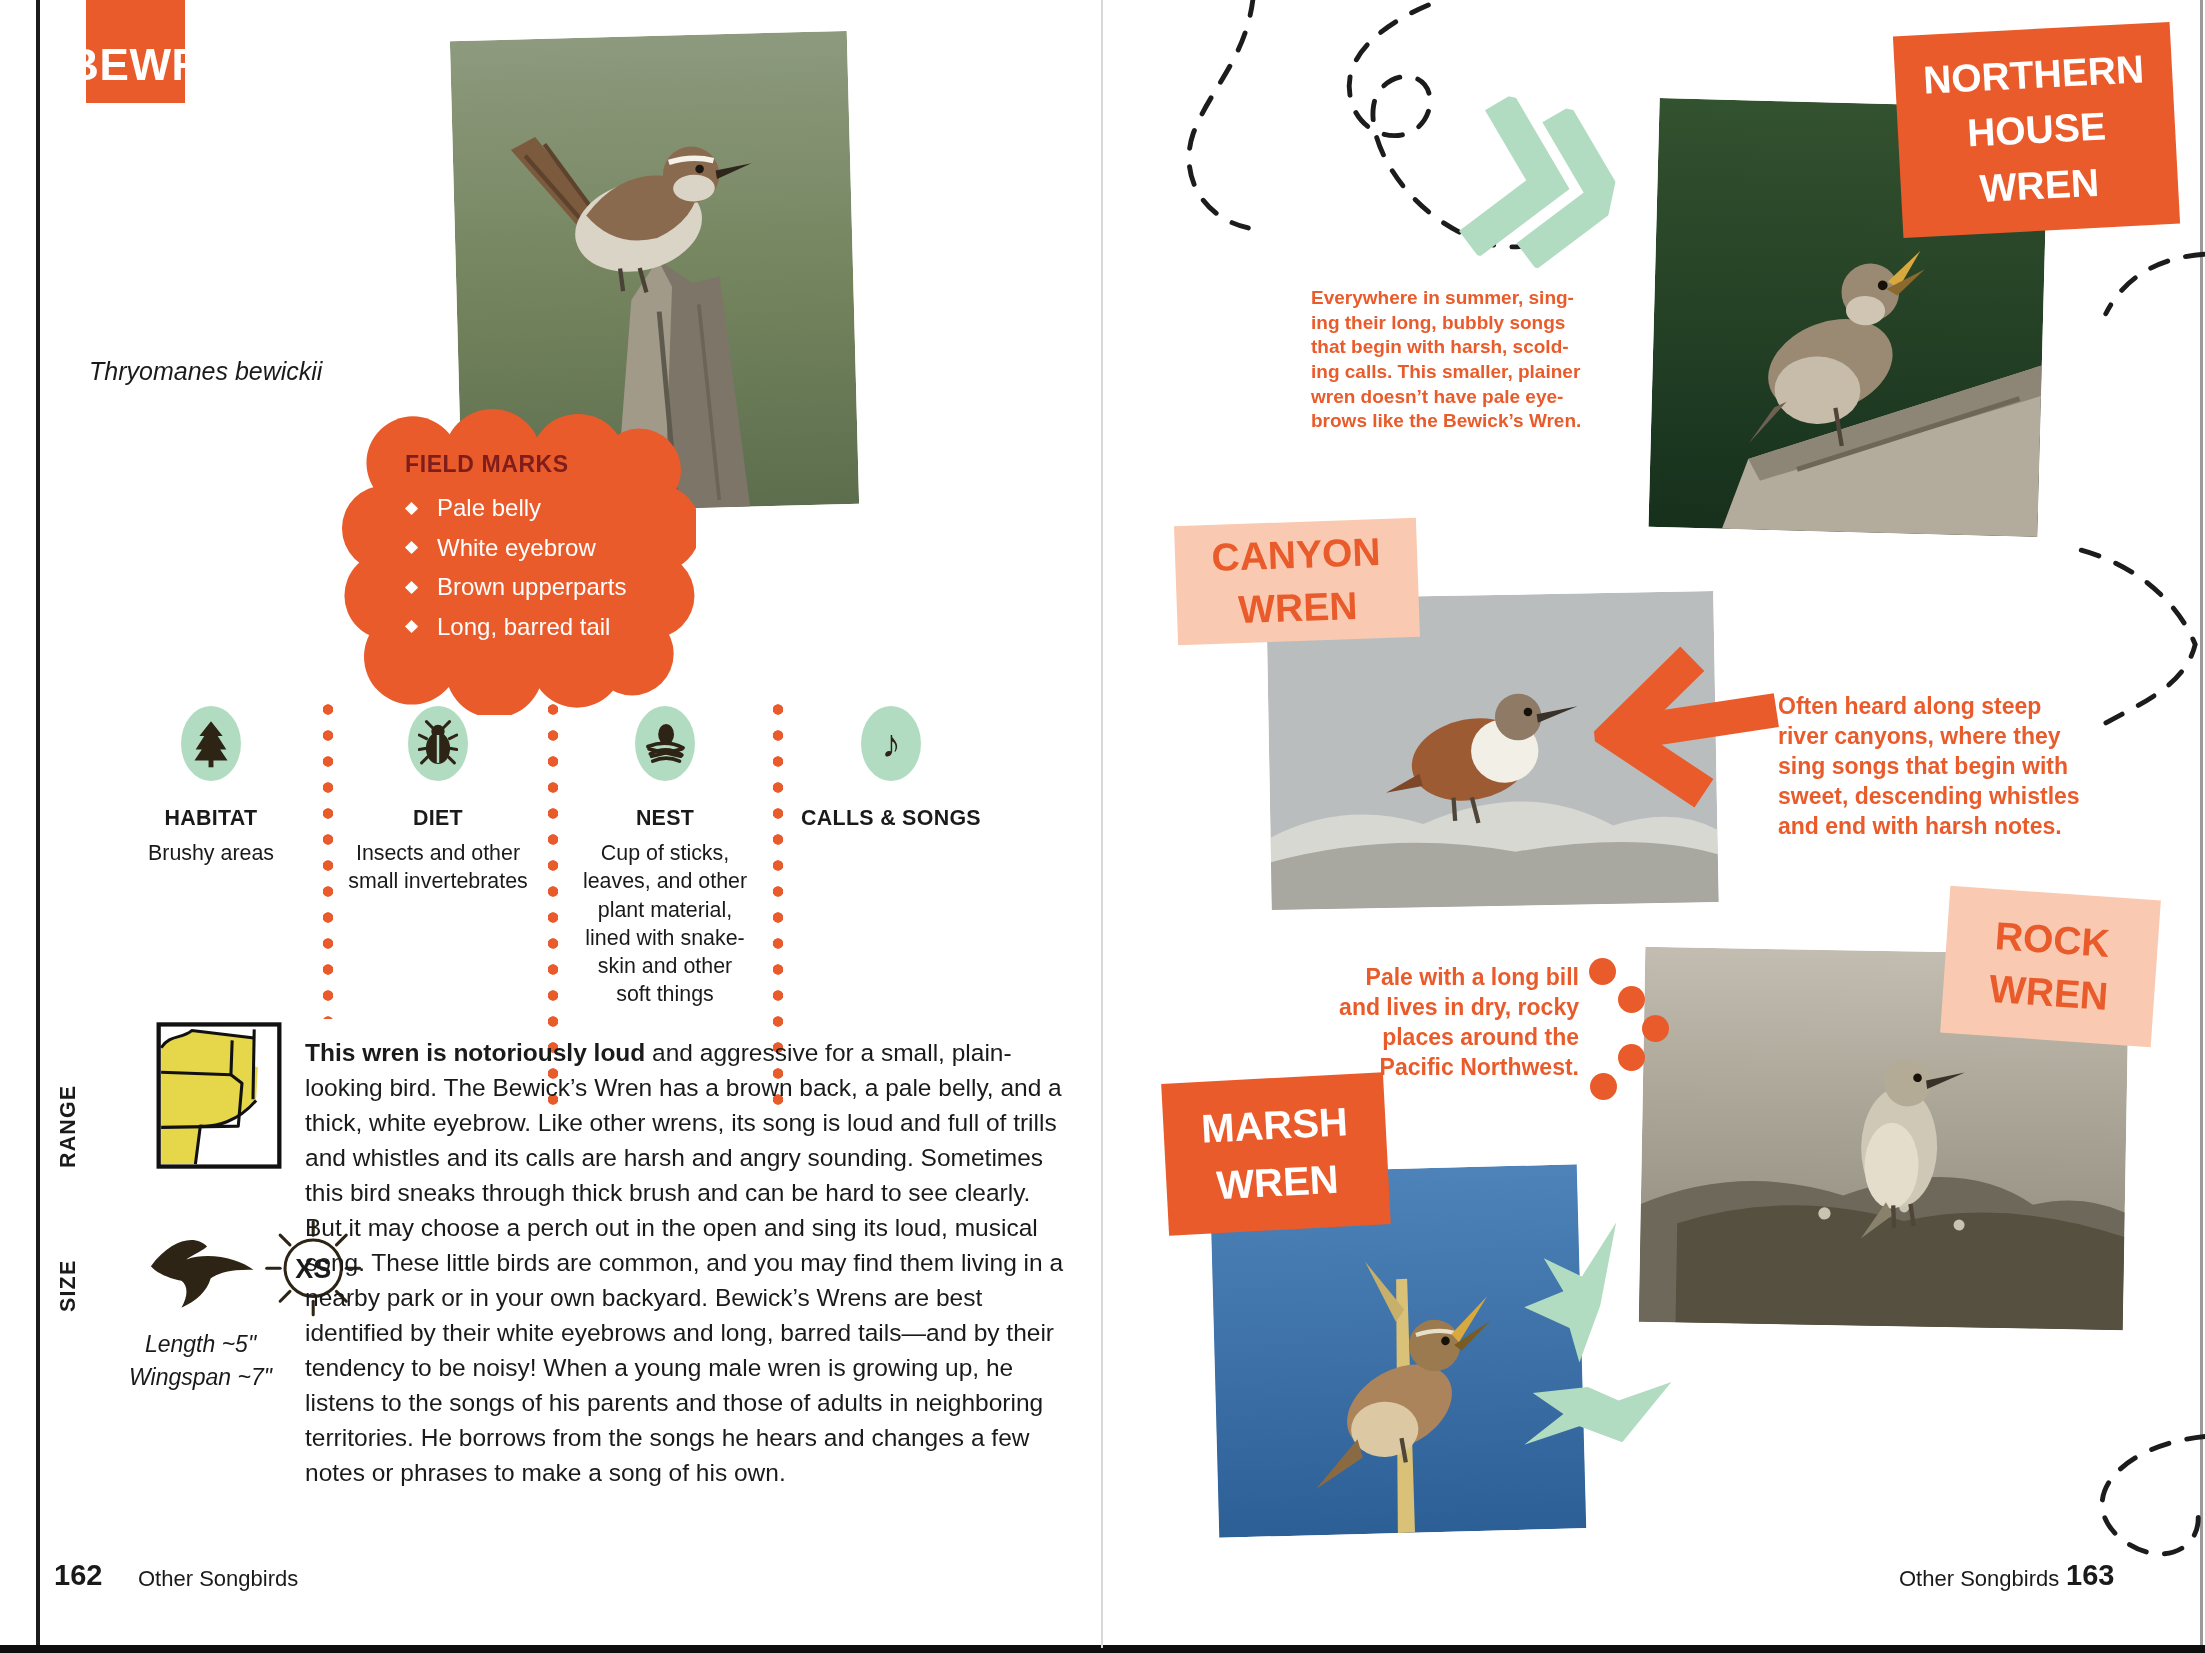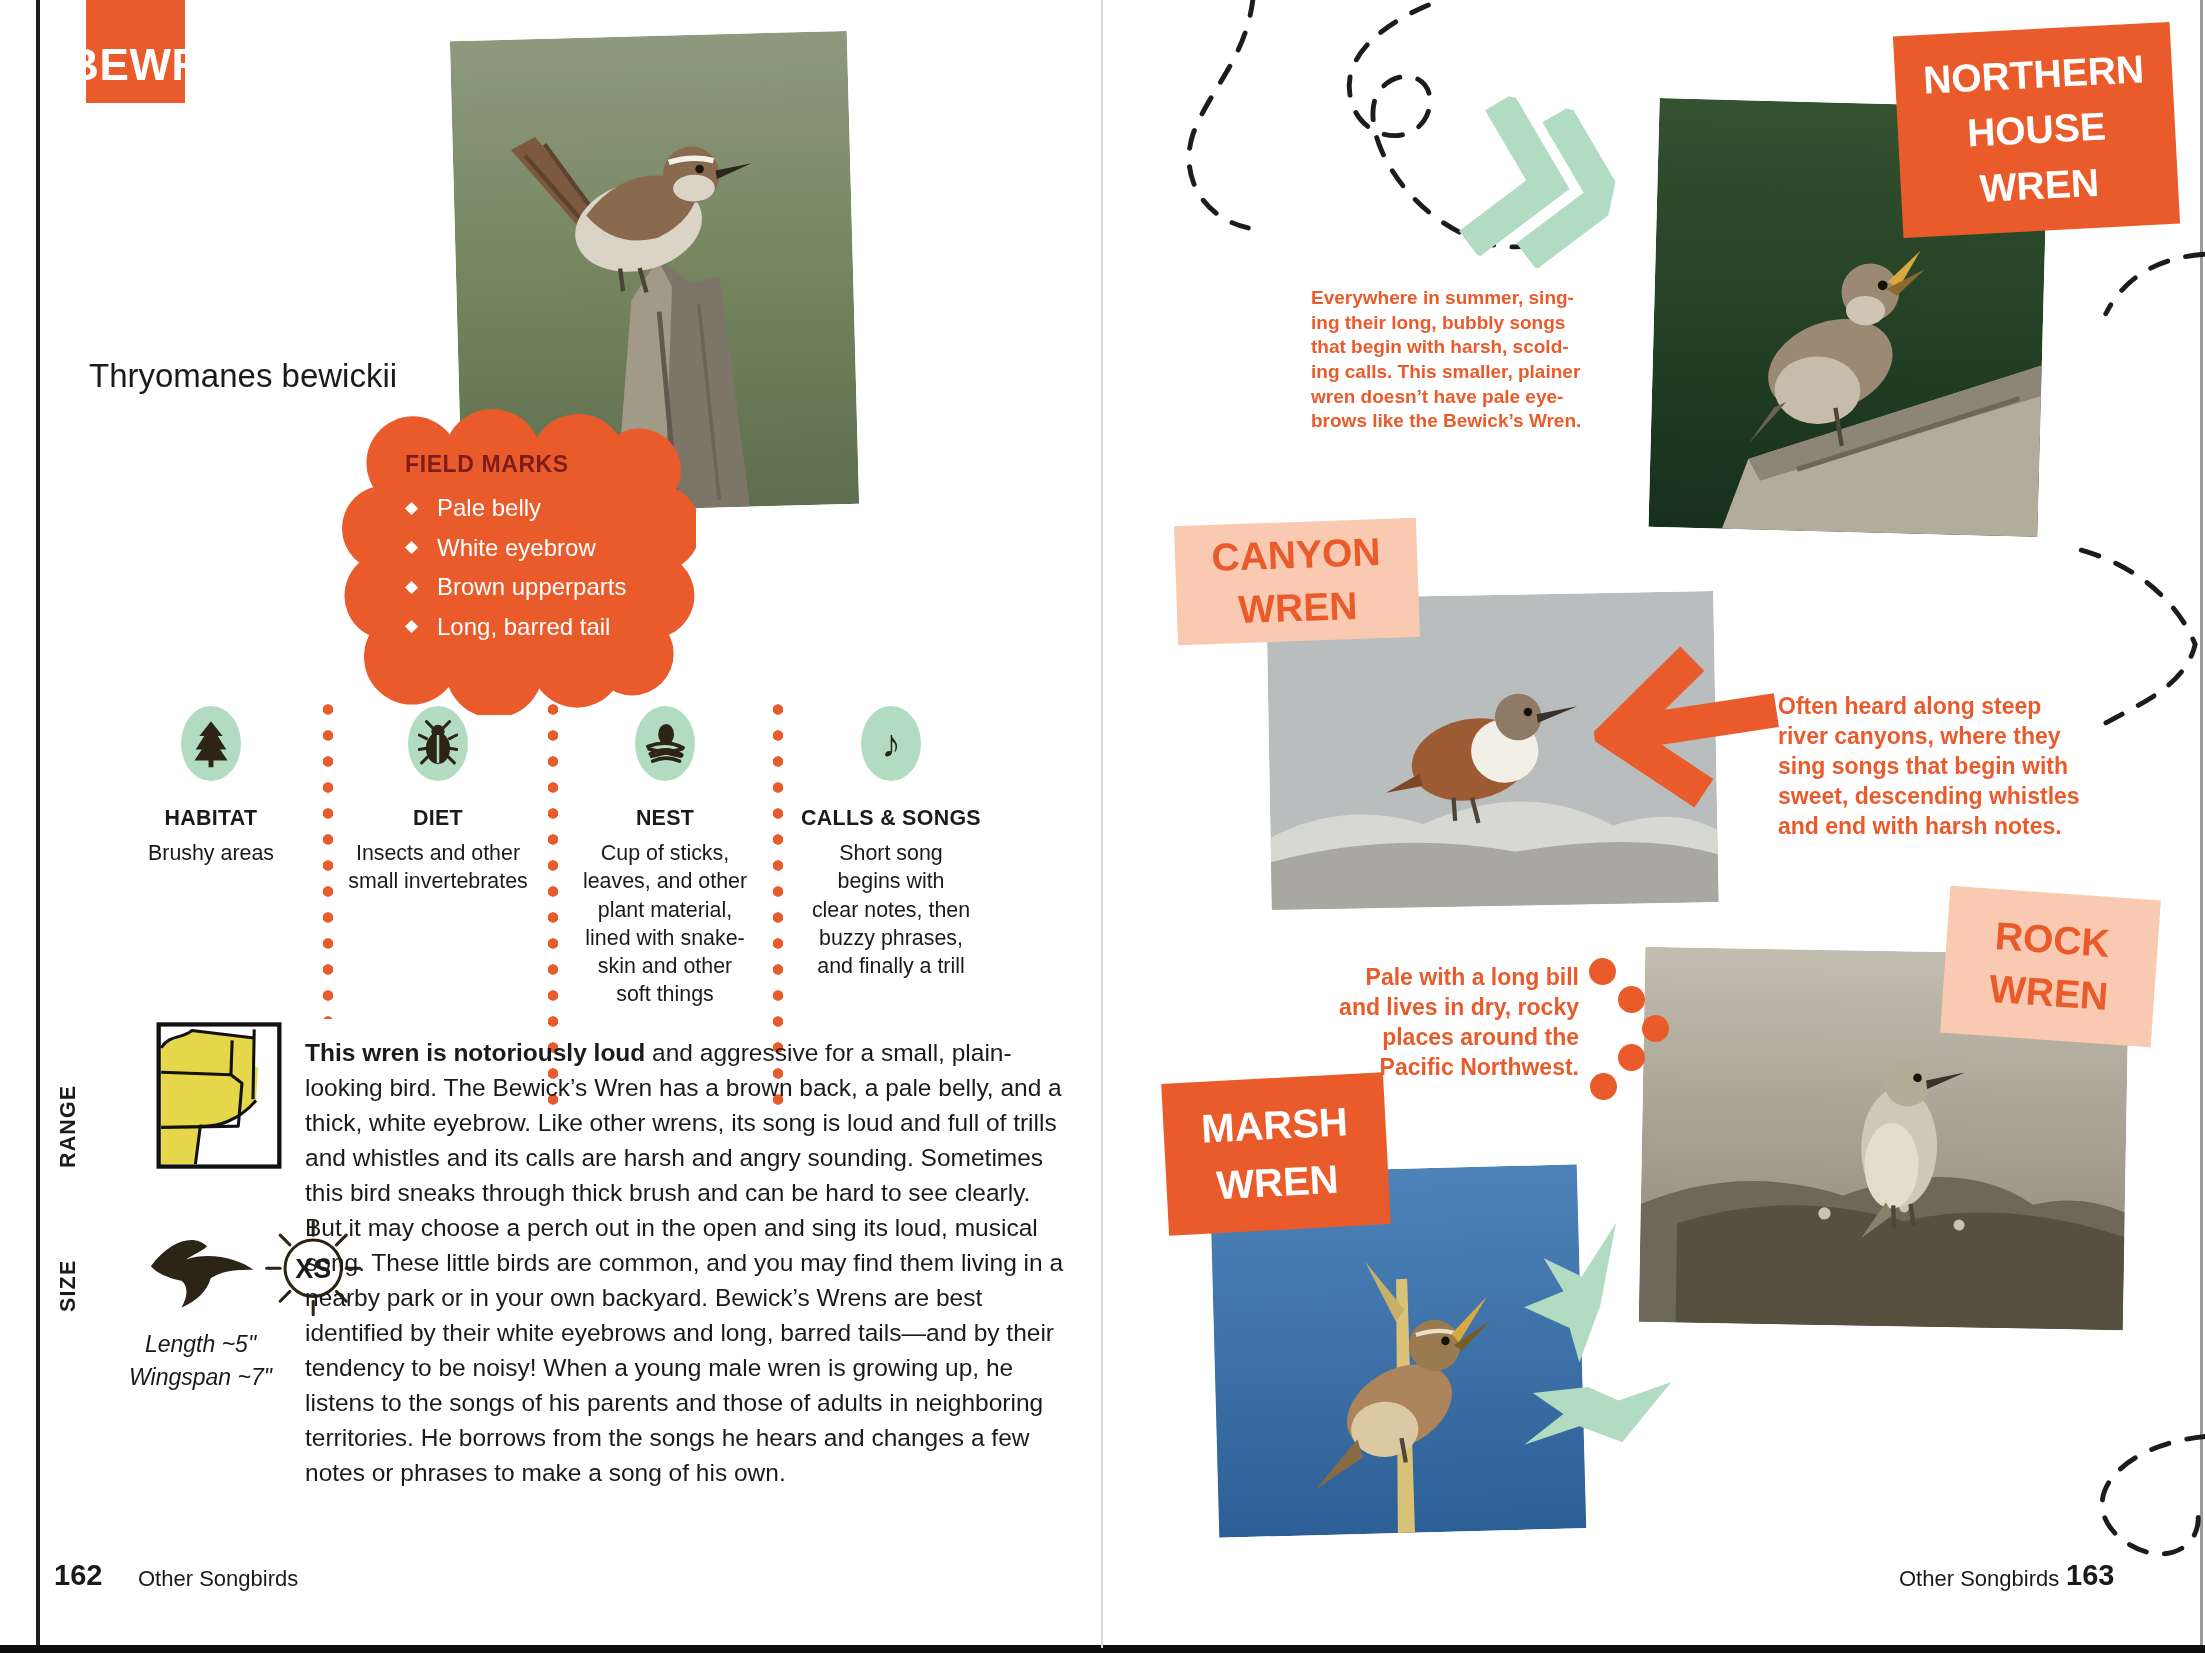--- a/index.html
+++ b/index.html
@@ -14,21 +14,21 @@
   .edge-right{left:2200px;top:0;width:3.1px;height:1654px;background:#9a9a9a;}
   .edge-bottom{left:0;top:1645px;width:2205px;height:8.6px;background:#0e0e0e;}
   .gutter{left:1101px;top:0;width:1.8px;height:1648px;background:#d9d9d9;}
 
   
   .code-tag{left:86px;top:0;width:99px;height:103px;background:#E95B2B;display:flex;
             align-items:flex-end;justify-content:center;padding-bottom:13.5px;box-sizing:border-box;}
   .code-tag span{color:#fff;font-size:44px;font-weight:700;letter-spacing:0.6px;}
   .title{left:86px;top:103px;font-size:75px;font-weight:700;letter-spacing:-1.8px;line-height:1.06;}
   .title .bnfb{font-size:27.6px;letter-spacing:0;position:relative;top:-36px;margin-left:9.8px;}
-  .sci{left:89px;top:357px;font-size:33px;}
+  .sci{left:89px;top:357px;font-size:25px;font-style:italic;}
 
   .photo{overflow:hidden;}
   .photo svg{width:100%;height:100%;}
 
   .fm-wrap{left:338px;top:409px;width:358px;height:306px;}
   .fm-blob{position:absolute;left:0;top:0;width:100%;height:100%;}
   .fm-content{position:absolute;left:67px;top:42px;}
   .fm-head{font-size:23px;font-weight:700;letter-spacing:0.6px;color:#7f1d1d;margin-bottom:16px;}
   .fm-item{color:#ffffff;font-size:24px;margin-bottom:11.6px;position:relative;padding-left:32px;}
   .fm-item::before{content:"◆";position:absolute;left:0;top:2.5px;font-size:17px;color:#ffffff;}
@@ -190,25 +190,20 @@
     <div class="info-label">DIET</div>
     <div class="info-text prelines">Insects and other
 small invertebrates</div>
   </div>
 
   <div class="abs info-col" style="left:787px;">
     <div class="info-icon">
       <span style="font-size:39px;color:#2e2416;line-height:1;">♪</span>
     </div>
     <div class="info-label">CALLS &amp; SONGS</div>
-    <div class="info-text prelines">Short song
-begins with
-clear notes, then
-buzzy phrases,
-and finally a trill</div>
   </div>
 
   <div class="abs side-label" style="left:56px;top:1036px;height:132px;">RANGE</div>
   <div class="abs" style="left:156px;top:1022px;">
     <svg width="126" height="147" viewBox="0 0 205 240">
       <rect x="4" y="4" width="197" height="232" fill="#ffffff" stroke="#111111" stroke-width="7"></rect>
       <path d="M8,42 C22,20 42,28 58,14 L160,26 L158,72 L166,74 L163,128 C134,162 98,172 72,170 L64,232 L8,232 Z" fill="#E6D64A"></path>
       <g stroke="#111111" stroke-width="5" fill="none" stroke-linejoin="round">
         <path d="M8,42 C22,20 42,28 58,14 L160,26"></path>
         <path d="M8,82 L122,86"></path>

